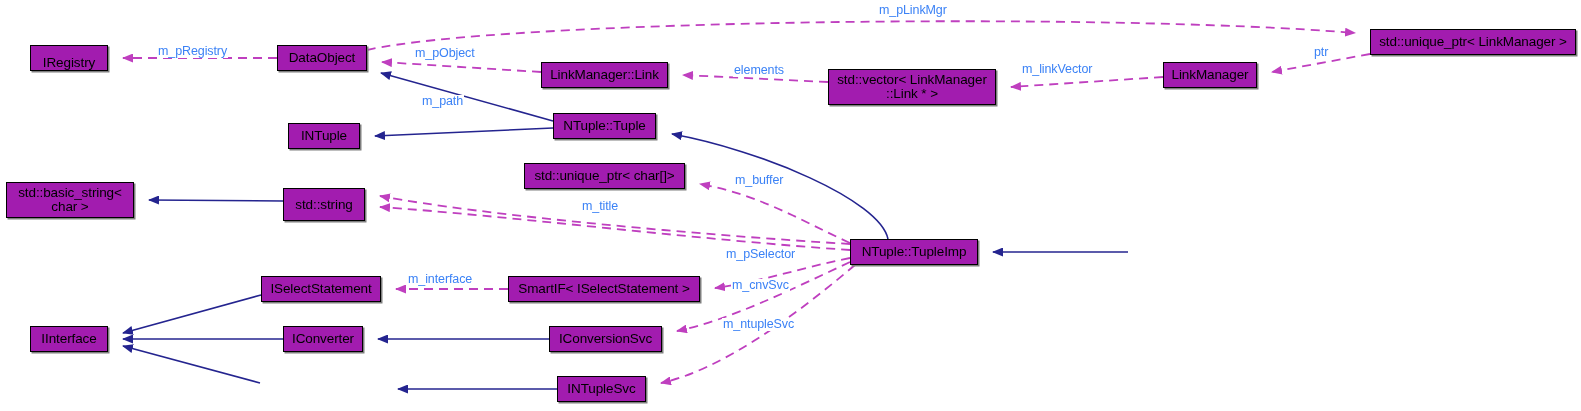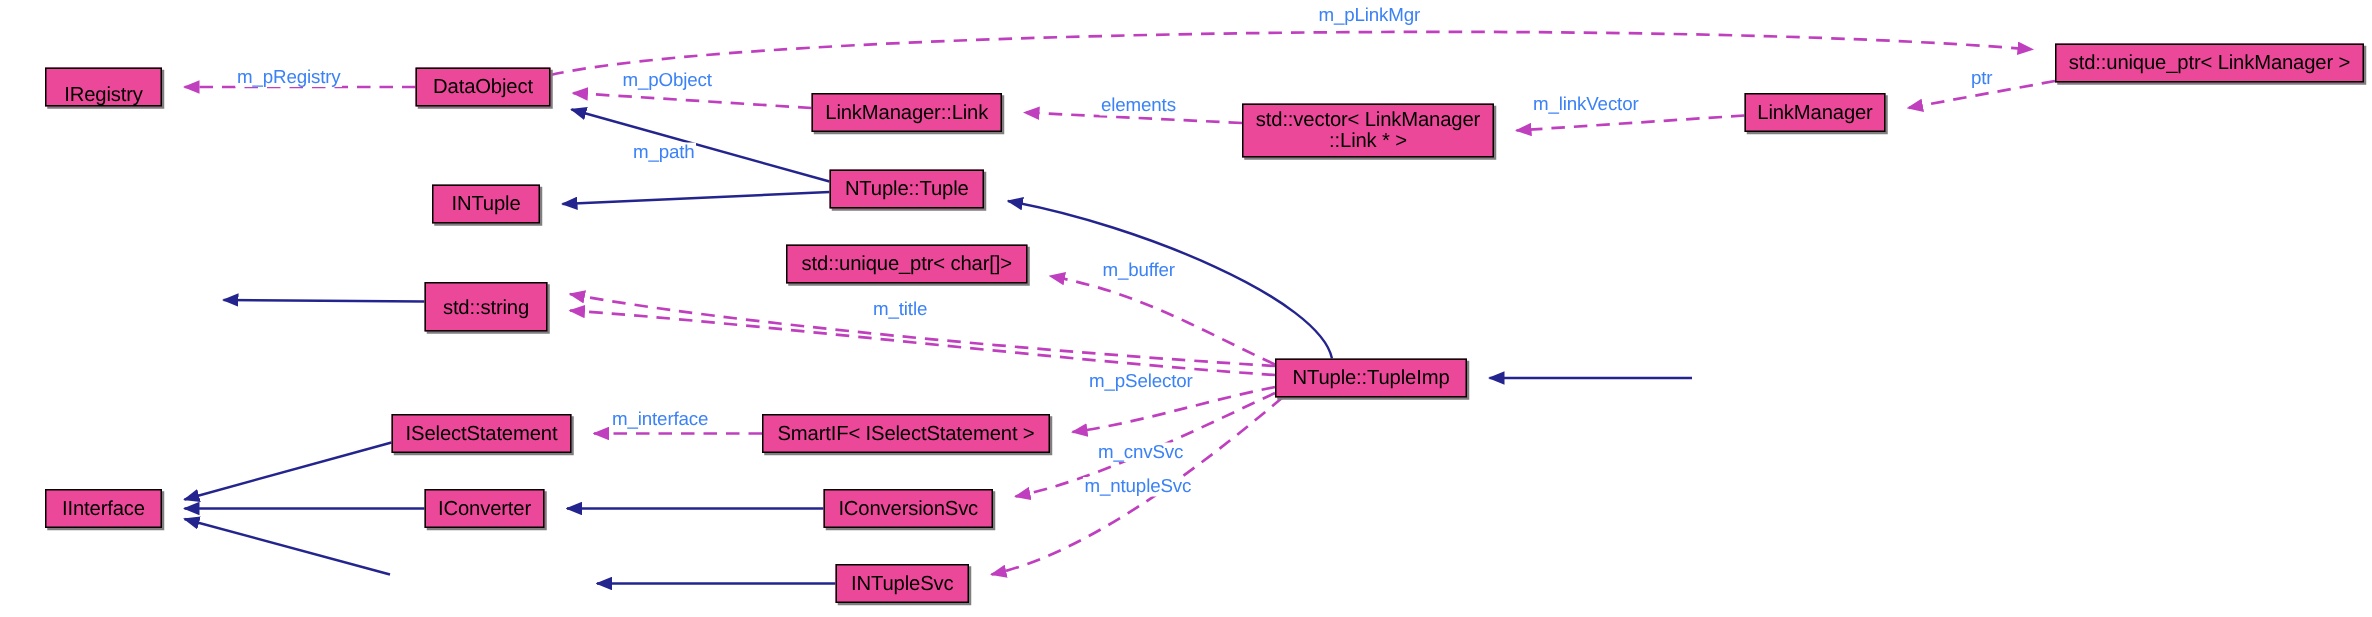--- a/index.html
+++ b/index.html
@@ -21,21 +21,21 @@
     left: 0;
     top: 0;
     width: 1581px;
     height: 411px;
     pointer-events: none;
   }
   .node {
     position: absolute;
     box-sizing: border-box;
     border: 1px solid #000000;
-    background: #ec4899;
+    background: #a21caf;
     color: #000000;
     font-size: 13.5px;
     line-height: 14px;
     display: flex;
     align-items: center;
     justify-content: center;
     text-align: center;
     white-space: pre-line;
     box-shadow: 1.5px 1.5px 0 0 #7f7f7f;
     padding: 0 4px;
@@ -149,20 +149,24 @@
   </div>
 
   <div class="node" style="left:288px; top:123px; width:72px; height:26px;">
     <span>INTuple</span>
   </div>
 
   <div class="node" style="left:553px; top:113px; width:103px; height:26px;">
     <span>NTuple::Tuple</span>
   </div>
 
+  <div class="node" style="left:6px; top:182px; width:128px; height:36px;">
+    <span>std::basic_string&lt;
+char &gt;</span>
+  </div>
 
   <div class="node" style="left:283px; top:188px; width:82px; height:33px;text-align:center;">
     <span>std::string</span>
   </div>
 
   <div class="node" style="left:524px; top:163px; width:161px; height:26px;">
     <span>std::unique_ptr&lt; char[]&gt;</span>
   </div>
 
   <div class="node" style="left:850px; top:239px; width:128px; height:26px;">
@@ -210,17 +214,17 @@
   <div class="edge-label" style="left:421px; top:95px;">m_path</div>
 
   <div class="edge-label" style="left:734px; top:174px;">m_buffer</div>
 
   <div class="edge-label" style="left:581px; top:200px;">m_title</div>
 
   <div class="edge-label" style="left:725px; top:248px;">m_pSelector</div>
 
   <div class="edge-label" style="left:407px; top:273px;">m_interface</div>
 
-  <div class="edge-label" style="left:731px; top:279px;margin-top:16px;">m_cnvSvc</div>
+  <div class="edge-label" style="left:731px; top:279px;">m_cnvSvc</div>
 
   <div class="edge-label" style="left:722px; top:318px;">m_ntupleSvc</div>
 
 </div>
 
 </body></html>

